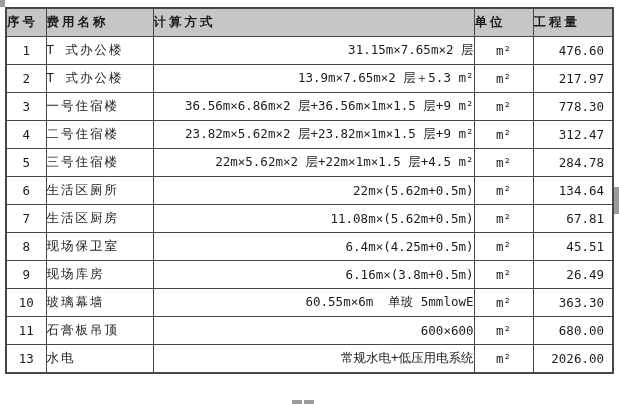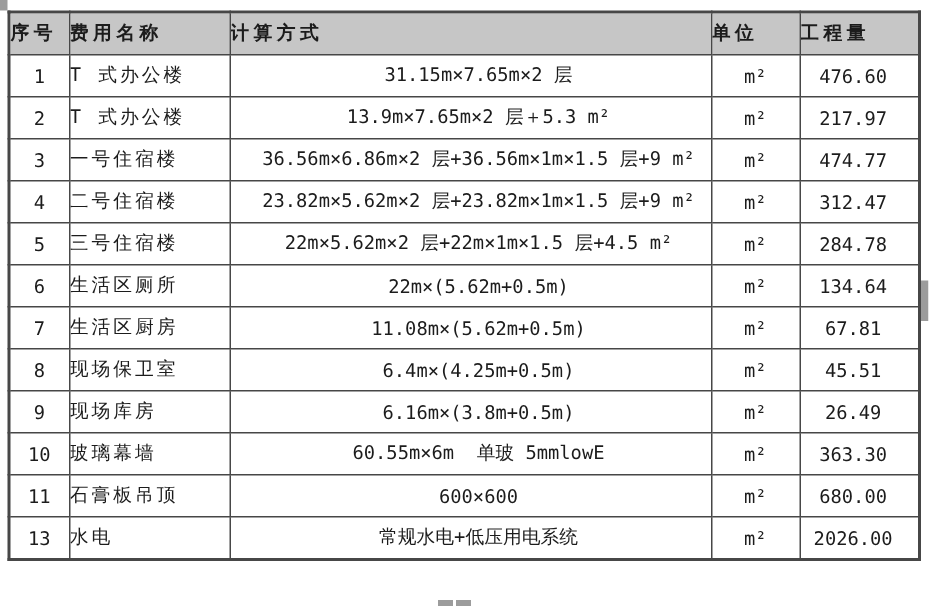--- a/index.html
+++ b/index.html
@@ -43,23 +43,23 @@
     text-align: left;
     margin-top: 17px;
   }
   col.w-no   { width: 40px; }
   col.w-name { width: 107px; }
   col.w-calc { width: 321px; }
   col.w-unit { width: 59px; }
   col.w-qty  { width: 80px; }
   td.c-no   { text-align: center; }
   td.c-name { text-align: left; letter-spacing: 2px; }
-  td.c-calc { text-align: center; padding-left: 11px; white-space: pre-wrap; }
+  td.c-calc { text-align: right; padding-left: 11px; white-space: pre-wrap; }
   td.c-unit { text-align: center; }
-  td.c-qty  { text-align: center; padding-right: 8px; }
+  td.c-qty  { text-align: right; padding-right: 8px; }
   .corner-mark {
     position: absolute;
     left: 0; top: 0;
     width: 5px; height: 7px;
     background: var(--handle);
   }
   .right-handle {
     position: absolute;
     left: 614px; top: 187px;
     width: 5px; height: 27px;
@@ -109,21 +109,21 @@
         <td class="c-name">T 式办公楼</td>
         <td class="c-calc">13.9m×7.65m×2 层＋5.3 m²</td>
         <td class="c-unit">m²</td>
         <td class="c-qty">217.97</td>
       </tr>
       <tr>
         <td class="c-no">3</td>
         <td class="c-name">一号住宿楼</td>
         <td class="c-calc">36.56m×6.86m×2 层+36.56m×1m×1.5 层+9 m²</td>
         <td class="c-unit">m²</td>
-        <td class="c-qty">474.77</td>
+        <td class="c-qty">778.30</td>
       </tr>
       <tr>
         <td class="c-no">4</td>
         <td class="c-name">二号住宿楼</td>
         <td class="c-calc">23.82m×5.62m×2 层+23.82m×1m×1.5 层+9 m²</td>
         <td class="c-unit">m²</td>
         <td class="c-qty">312.47</td>
       </tr>
       <tr>
         <td class="c-no">5</td>

